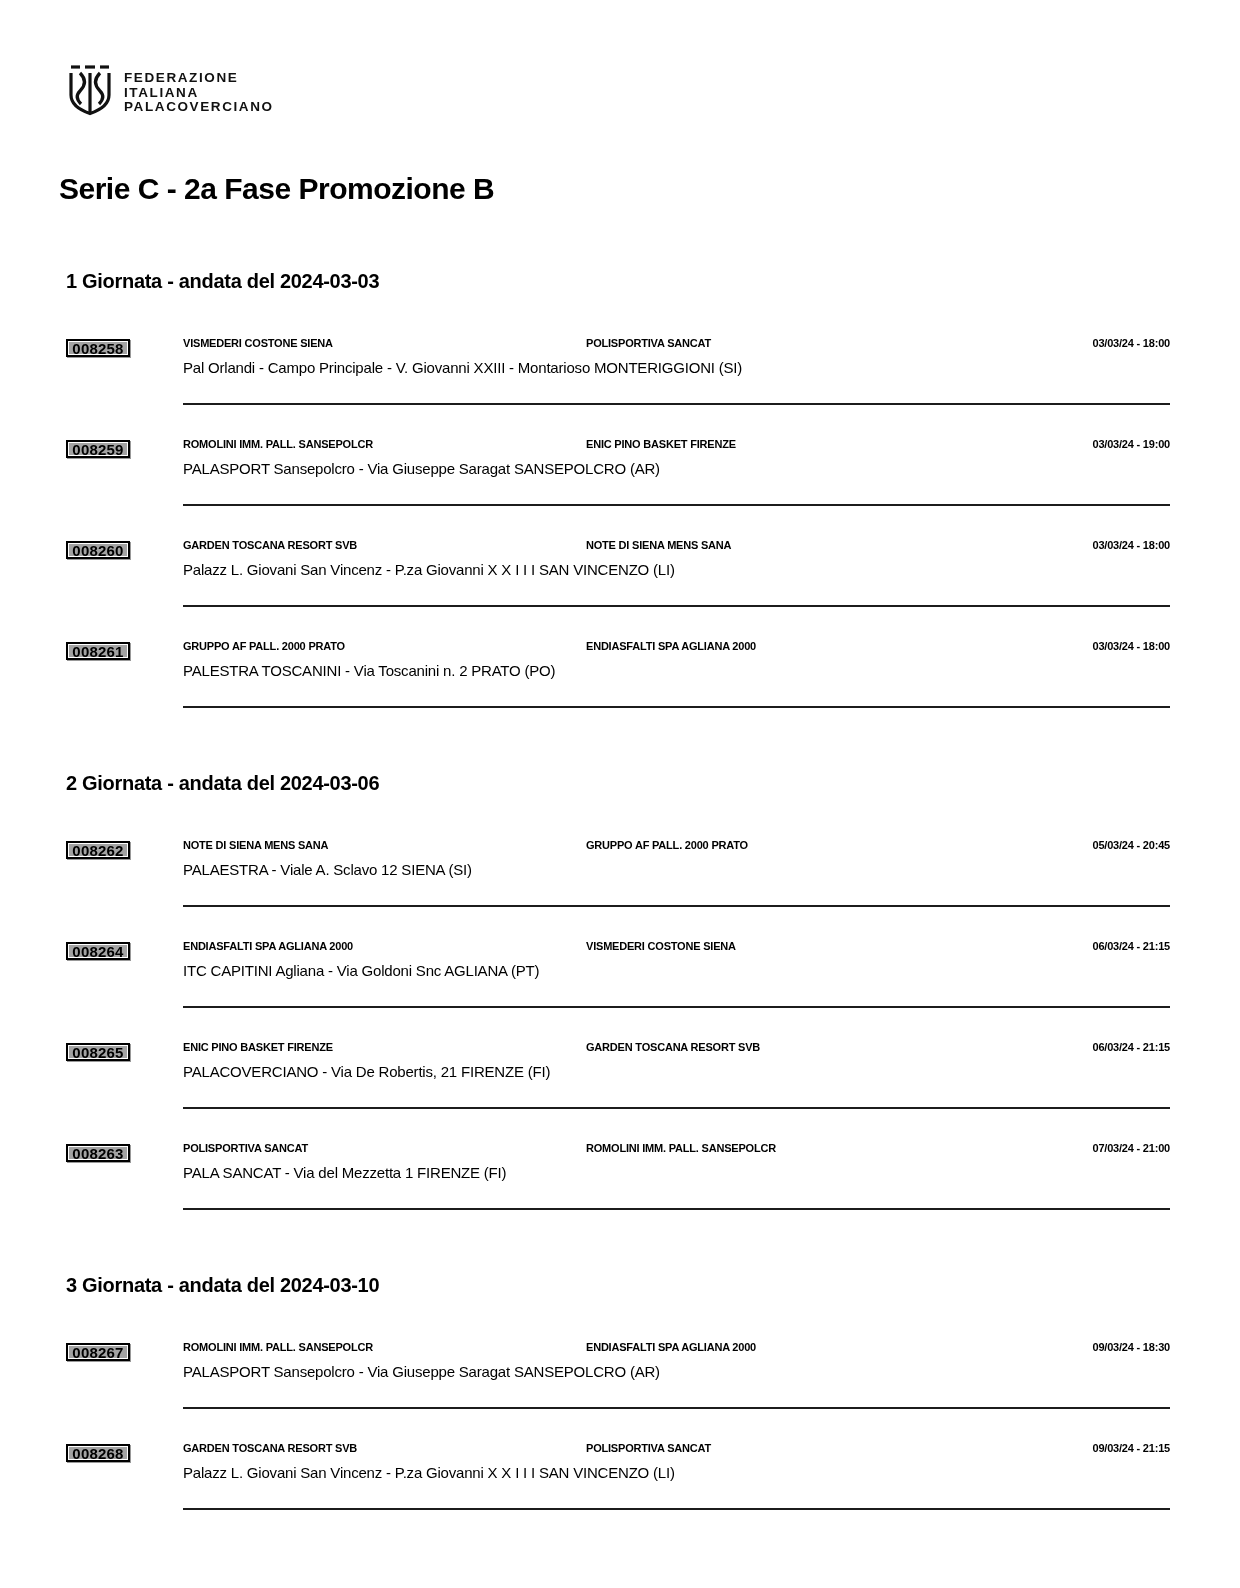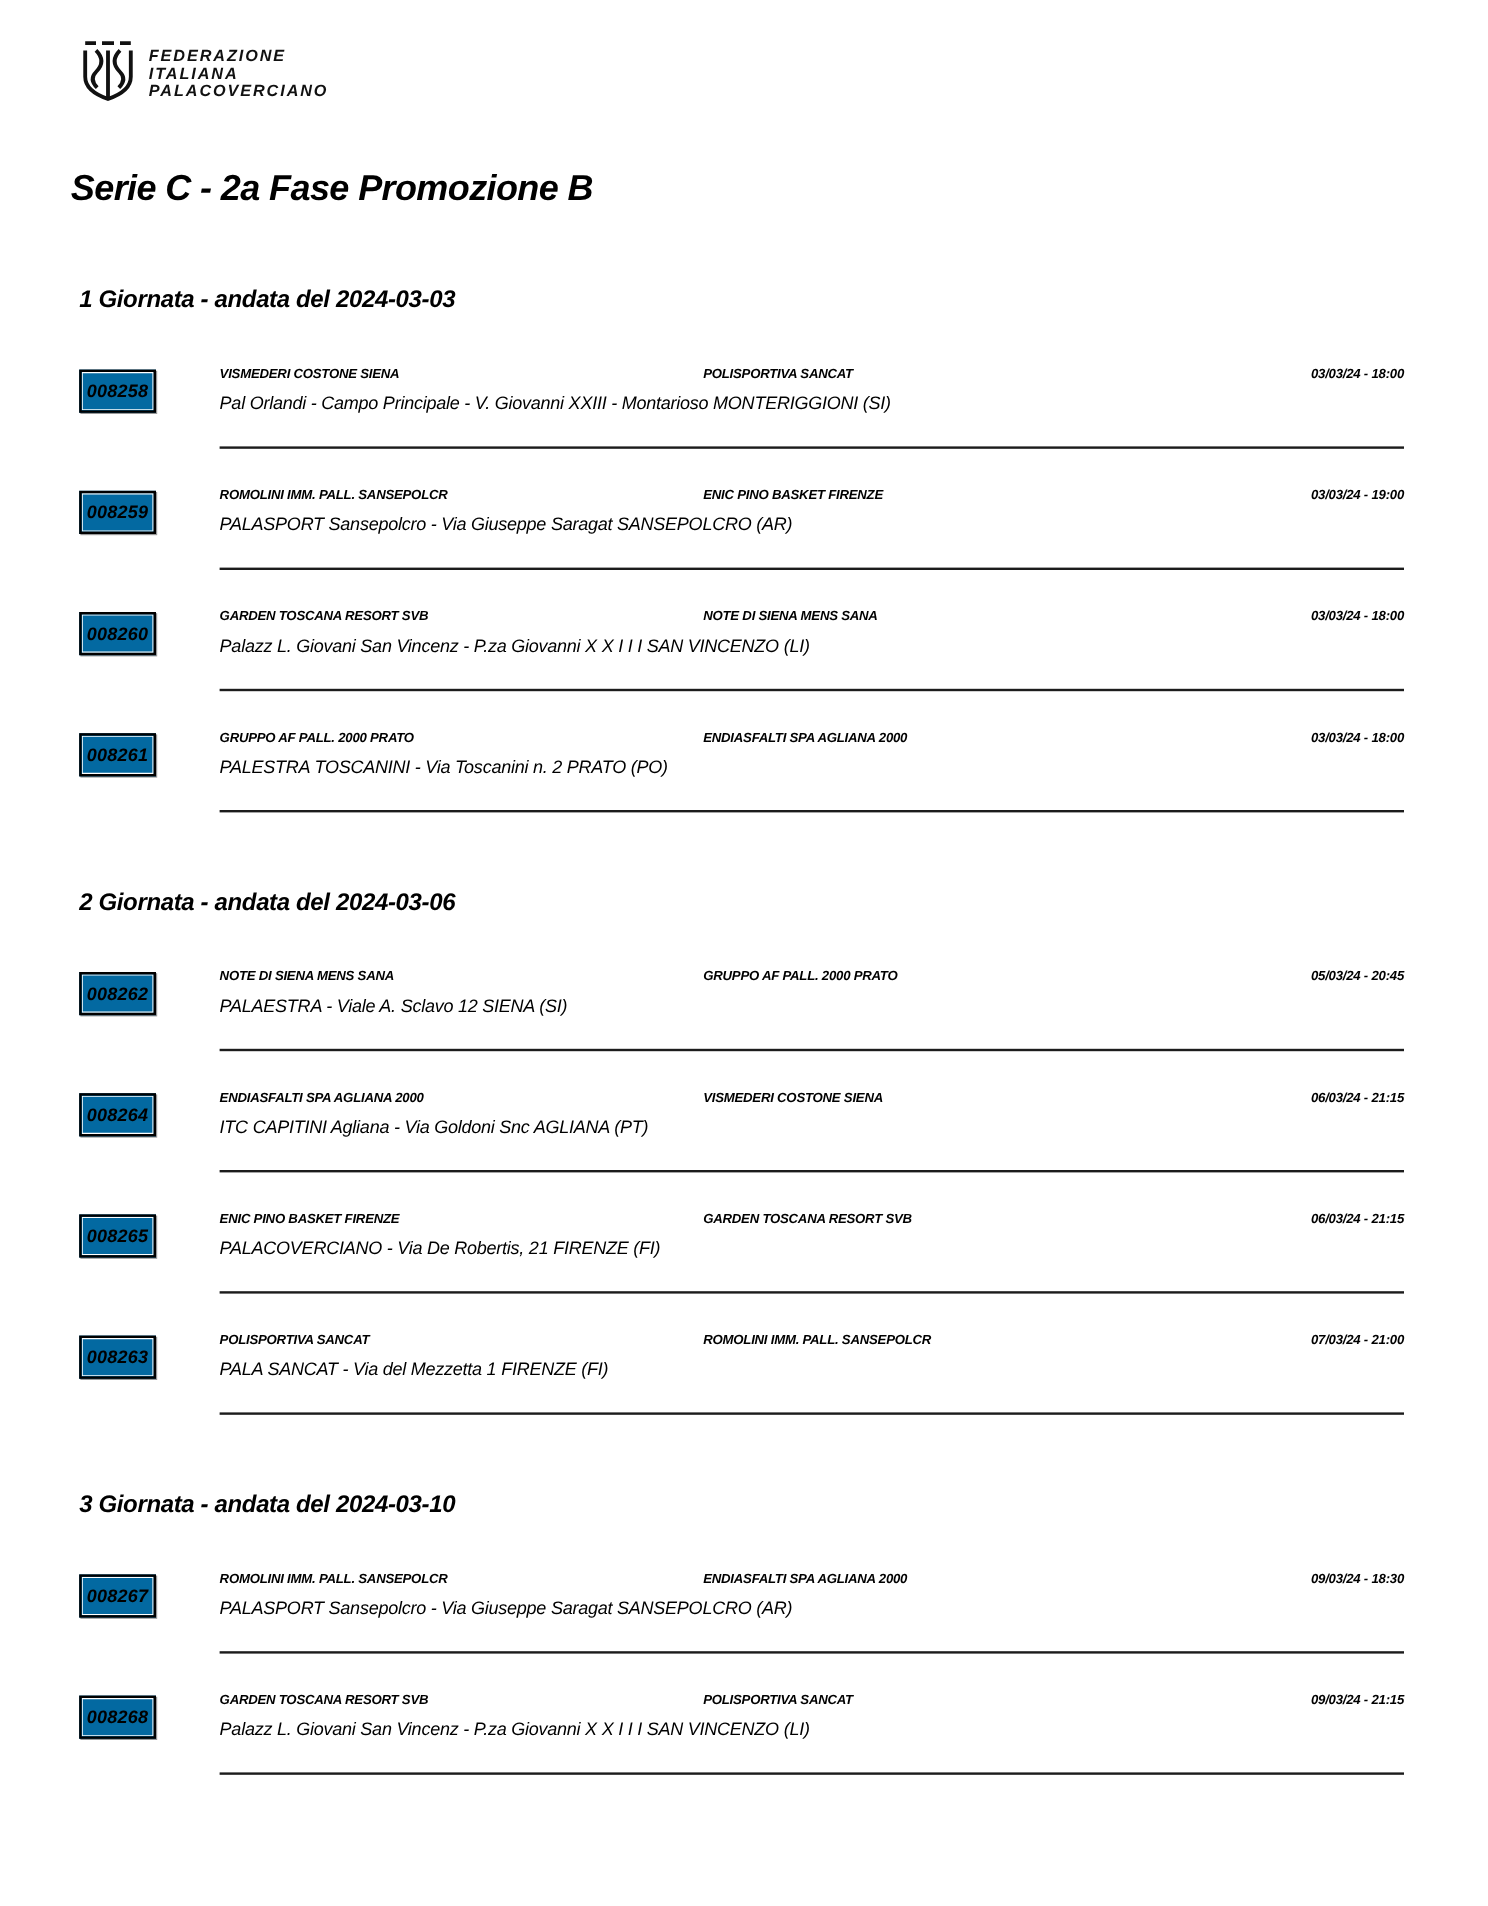--- a/index.html
+++ b/index.html
@@ -6,22 +6,21 @@
   html, body { background: #ffffff; }
   body {
     width: 1240px;
     height: 1588px;
     overflow: hidden;
     font-family: "Liberation Sans", sans-serif;
     color: #000;
     position: relative;
   }
   .page {
-    padding: 33px 70px 0 66px;
-    font-style: italic;
+    padding: 64px 70px 0 66px;
   }
   
   .logo-row {
     display: flex;
     align-items: flex-start;
     gap: 10px;
   }
   .logo-shield { width: 48px; height: 52px; flex: 0 0 auto; }
   .logo-text {
     padding-top: 7px;
@@ -55,23 +54,23 @@
     margin-left: 117px;
     padding-bottom: 27px;
     border-bottom: 2px solid #1c1c1c;
   }
   .match + .match { margin-top: 33px; }
   .match-code {
     position: absolute;
     left: -117px;
     top: 2px;
     width: 64px;
-    height: 36px;
+    height: 18px;
     border: 2px solid #000;
-    background: #0369a1;
+    background: #a3a3a3;
     box-shadow: inset 0 0 0 1px #fff, 1px 1px 0 #999;
     display: flex;
     align-items: center;
     justify-content: center;
     font-size: 15px;
     font-weight: bold;
     letter-spacing: 0.2px;
   }
   .match-top {
     display: grid;

